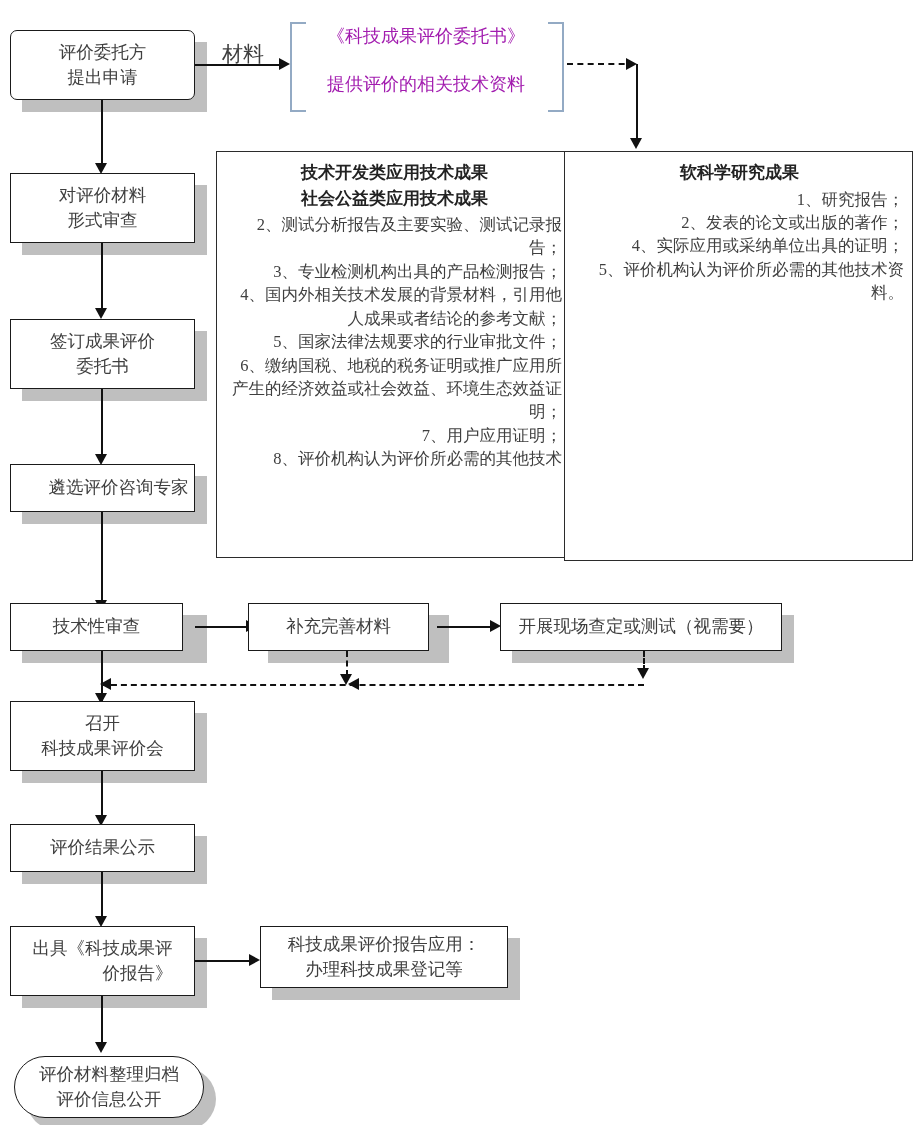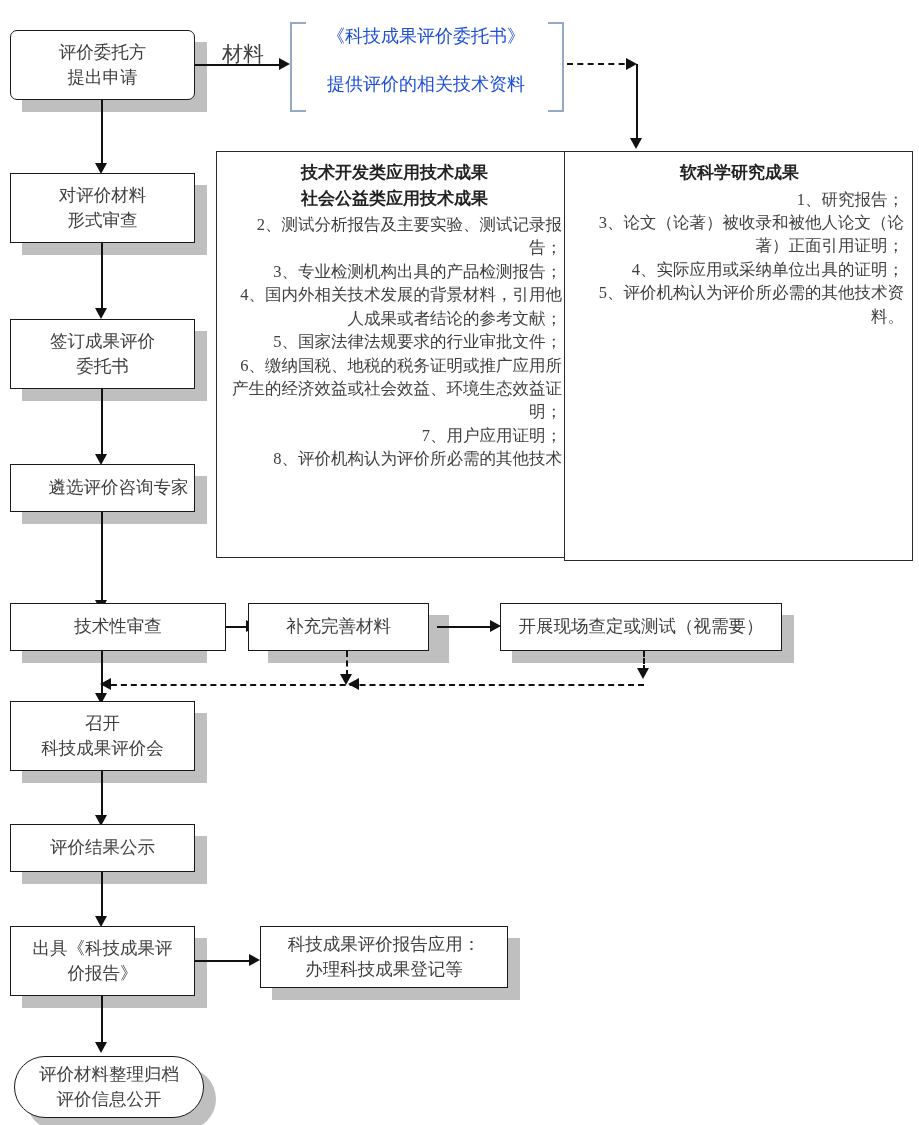--- a/index.html
+++ b/index.html
@@ -104,21 +104,21 @@
   .bracket-r{
     position:absolute;
     border:2.2px solid #93aac4;
     border-left:none;
     z-index:2;
   }
   .bracket-text{
     position:absolute;
     text-align:center;
     font-size:18px;
-    color:#1d4ed8;
+    color:#a21caf;
     line-height:1.2;
     z-index:3;
   }
   .free-label{
     position:absolute;
     font-size:21px;
     color:#3f3f3f;
     z-index:3;
     margin-top:16px;
   }
@@ -196,28 +196,28 @@
       <div class="panel-line">6、缴纳国税、地税的税务证明或推广应用所产生的经济效益或社会效益、环境生态效益证明；</div>
       <div class="panel-line">7、用户应用证明；</div>
       <div class="panel-line">8、评价机构认为评价所必需的其他技术</div>
     </div>
   </div>
 
   <div class="panel" style="left:564px;top:151px;width:349px;height:410px;">
     <div class="panel-inner">
       <div class="panel-title">软科学研究成果</div>
       <div class="panel-line">1、研究报告；</div>
-      <div class="panel-line">3、论文（论著）被收录和被他人论文（论著）正面引用证明；</div>
+      <div class="panel-line">2、发表的论文或出版的著作；</div>
       <div class="panel-line">4、实际应用或采纳单位出具的证明；</div>
       <div class="panel-line">5、评价机构认为评价所必需的其他技术资料。</div>
     </div>
   </div>
 
   <div class="shadow" style="left:22px;top:615px;width:185px;height:48px;"></div>
-  <div class="box" style="left:10px;top:603px;width:216px;height:48px;">
+  <div class="box" style="left:10px;top:603px;width:173px;height:48px;">
     <span>技术性审查</span>
   </div>
 
   <div class="ln h" style="left:195px;top:626px;width:52px;"></div>
   <div class="arrow-right" style="left:246px;top:620px;"></div>
 
   <div class="shadow" style="left:268px;top:615px;width:181px;height:48px;"></div>
   <div class="box" style="left:240px;top:603px;width:181px;height:48px;margin-left:8px;">
     <span>补充完善材料</span>
   </div>
@@ -256,21 +256,21 @@
 
   <div class="shadow" style="left:22px;top:836px;width:185px;height:48px;"></div>
   <div class="box" style="left:10px;top:824px;width:185px;height:48px;">
     <span>评价结果公示</span>
   </div>
 
   <div class="ln v" style="left:101px;top:872px;height:46px;"></div>
   <div class="arrow-down" style="left:95px;top:916px;"></div>
 
   <div class="shadow" style="left:22px;top:938px;width:185px;height:70px;"></div>
-  <div class="box" style="left:10px;top:926px;width:185px;height:70px;">
+  <div class="box" style="left:10px;top:926px;width:185px;height:70px;text-align:right;">
     <span>
       <span>出具《科技成果评</span><br>
       <span>价报告》</span>
     </span>
   </div>
 
   <div class="ln h" style="left:195px;top:960px;width:55px;"></div>
   <div class="arrow-right" style="left:249px;top:954px;"></div>
 
   <div class="shadow" style="left:272px;top:938px;width:248px;height:62px;"></div>

